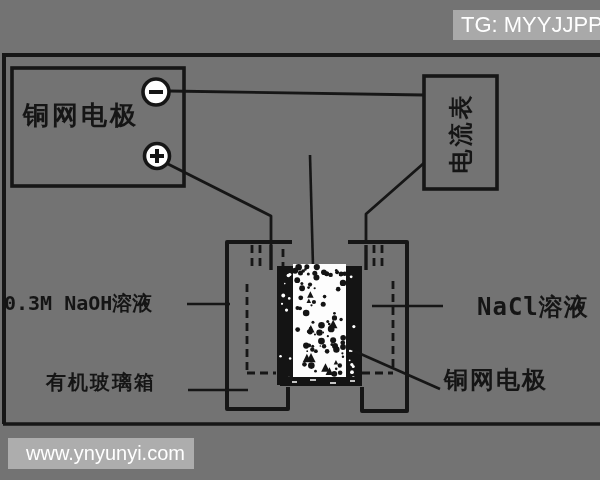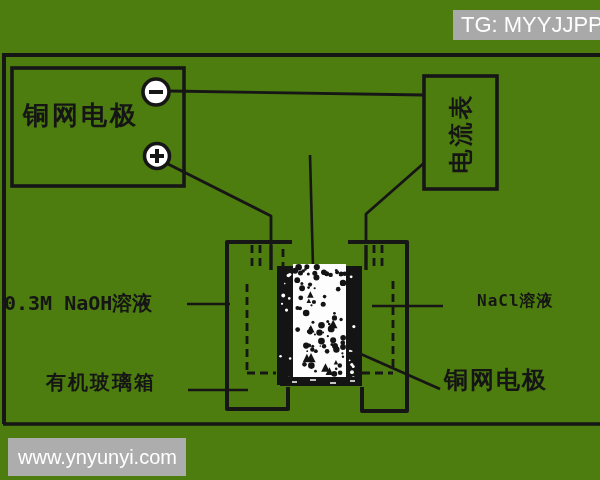--- a/index.html
+++ b/index.html
@@ -1,36 +1,36 @@
 <!DOCTYPE html>
 <html><head>
 <meta charset="utf-8">
 <style>
   html,body{margin:0;padding:0;background:#fff;}
   #stage{
-    position:relative;width:600px;height:480px;background:#4d7c0f;
+    position:relative;width:600px;height:480px;background:#737373;
     overflow:hidden;
     font-family:"DejaVu Sans Mono","DejaVu Sans",sans-serif;
     text-decoration:underline;
   }
   .lbl{
     position:absolute;color:#151515;font-weight:bold;white-space:nowrap;
     font-family:"DejaVu Sans Mono","DejaVu Sans",sans-serif;
   }
   .badge{
     position:absolute;background:#a9a9a9;color:#ffffff;
     font-family:"Liberation Sans",sans-serif;font-weight:400;
     display:flex;align-items:center;white-space:nowrap;
   }
   #tg-badge{left:453px;top:10px;width:145px;height:30px;font-size:22px;padding-left:8px;}
-  #site-badge{left:8px;top:438px;width:168px;height:38px;font-size:20px;padding-left:10px;background:#adadad;}
+  #site-badge{left:8px;top:438px;width:168px;height:31px;font-size:20px;padding-left:18px;background:#adadad;}
   #dc-power-label{left:23px;top:98px;font-size:26px;letter-spacing:3px;}
   #specimen-label{left:198px;top:124px;font-size:25px;}
   #naoh-label{left:4px;top:290px;font-size:20px;}
-  #nacl-label{left:477px;top:291px;font-size:16px;letter-spacing:1px;}
+  #nacl-label{left:477px;top:291px;font-size:24px;letter-spacing:1px;}
   #box-label{left:46px;top:369px;font-size:20px;letter-spacing:2px;}
   #copper-label{left:444px;top:364px;font-size:24px;letter-spacing:2px;}
   #ammeter-label{
     position:absolute;left:424px;top:76px;width:73px;height:113px;
     display:flex;align-items:center;justify-content:center;
   }
   #ammeter-label span{
     transform:rotate(-90deg);color:#151515;font-weight:bold;
     font-size:24px;letter-spacing:3px;white-space:nowrap;
   }

